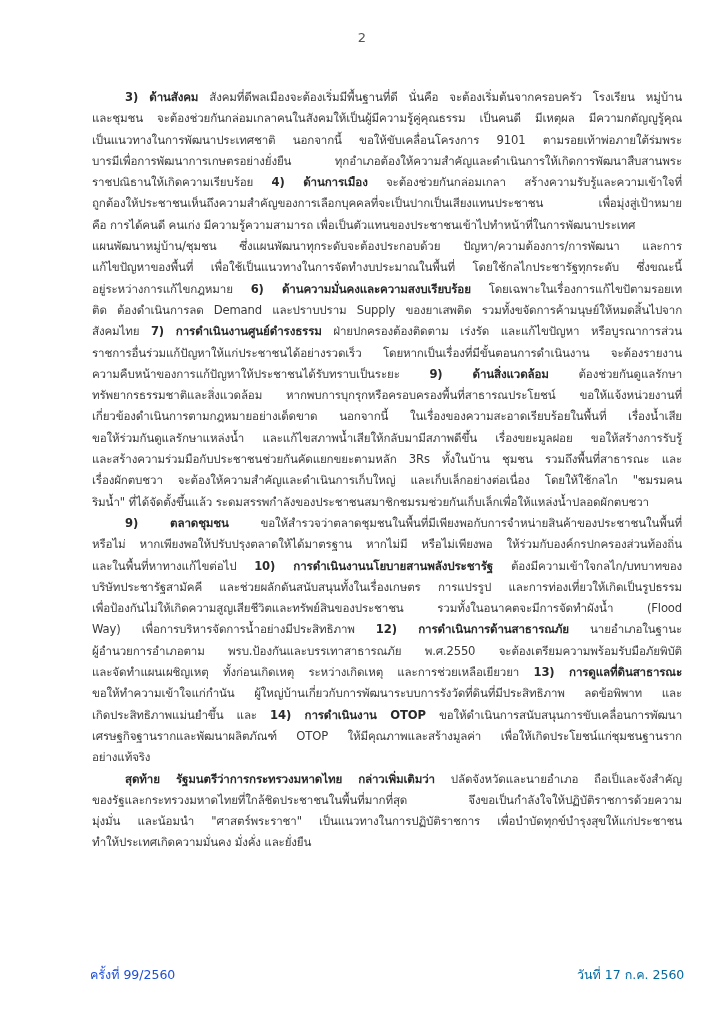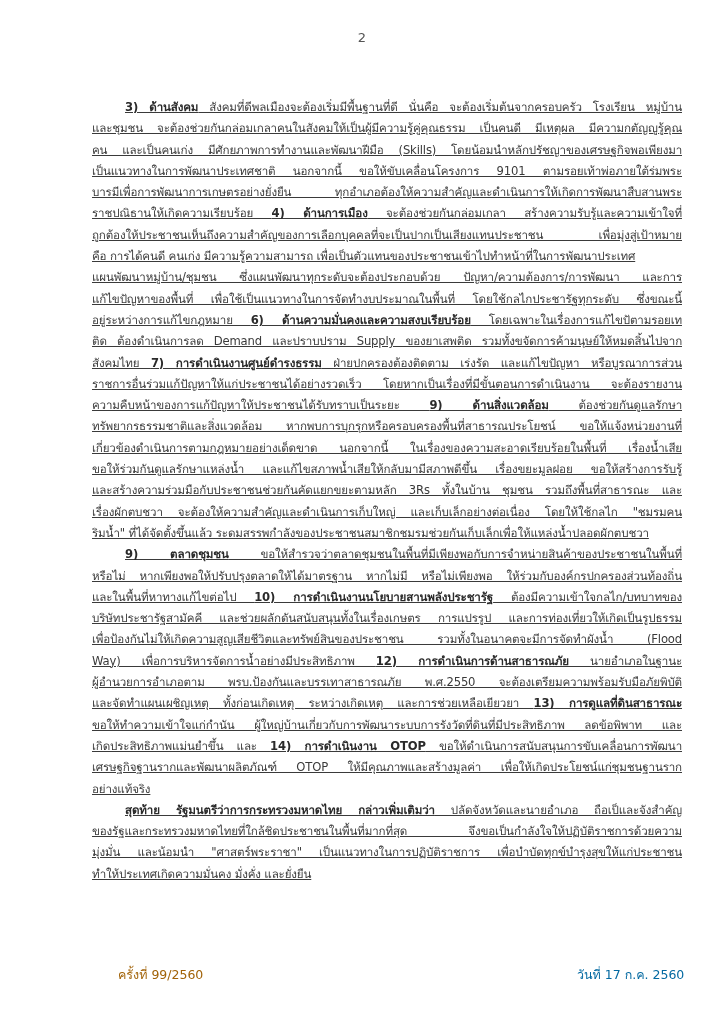--- a/index.html
+++ b/index.html
@@ -1,36 +1,35 @@
 <!DOCTYPE html>
 <html><head>
   <meta charset="utf-8">
   <style>
     html, body { margin:0; padding:0; background:#ffffff; }
     body { width:724px; height:1024px; position:relative; overflow:hidden;
            font-family:"DejaVu Sans", "Liberation Sans", sans-serif; color:#3a3a3a; }
     .page-number { position:absolute; top:30px; left:0; width:724px; text-align:center; font-size:13px; color:#555; }
-    .content { position:absolute; left:92px; top:97px; width:590px;text-decoration:underline; }
+    .content { position:absolute; left:92px; top:87px; width:590px; }
     .line { height:21.3px; line-height:21.3px; font-size:11.6px; white-space:nowrap; text-align:justify; text-align-last:justify; overflow:hidden; letter-spacing:-0.15px; }
     .line.last { text-align-last:left; }
     .indent { padding-left:33px; }
     b { font-weight:bold; color:#2a2a2a; }
-    .footer-left { position:absolute; top:965px; left:90px; font-size:12.5px; color:#a16207;margin-left:28px; }
+    .footer-left { position:absolute; top:965px; left:90px; font-size:12.5px; color:#1d4ed8; }
     .footer-right { position:absolute; top:965px; left:577px; font-size:12.5px; color:#0369a1; }
   </style>
 </head>
 <body>
 
 <div class="page-number">2</div>
 
 <div class="content" id="content">
     <div>
       <div class="line indent"><b>3) ด้านสังคม</b><span> สังคมที่ดีพลเมืองจะต้องเริ่มมีพื้นฐานที่ดี นั่นคือ จะต้องเริ่มต้นจากครอบครัว โรงเรียน หมู่บ้าน</span></div>
       <div class="line"><span>และชุมชน จะต้องช่วยกันกล่อมเกลาคนในสังคมให้เป็นผู้มีความรู้คู่คุณธรรม เป็นคนดี มีเหตุผล มีความกตัญญูรู้คุณ</span></div>
-      <div class="line"><span>คน และเป็นคนเก่ง มีศักยภาพการทำงานและพัฒนาฝีมือ (Skills) โดยน้อมนำหลักปรัชญาของเศรษฐกิจพอเพียงมา</span></div>
       <div class="line"><span>เป็นแนวทางในการพัฒนาประเทศชาติ นอกจากนี้ ขอให้ขับเคลื่อนโครงการ 9101 ตามรอยเท้าพ่อภายใต้ร่มพระ</span></div>
       <div class="line"><span>บารมีเพื่อการพัฒนาการเกษตรอย่างยั่งยืน ทุกอำเภอต้องให้ความสำคัญและดำเนินการให้เกิดการพัฒนาสืบสานพระ</span></div>
       <div class="line"><span>ราชปณิธานให้เกิดความเรียบร้อย  </span><b>4) ด้านการเมือง</b><span> จะต้องช่วยกันกล่อมเกลา สร้างความรับรู้และความเข้าใจที่</span></div>
       <div class="line"><span>ถูกต้องให้ประชาชนเห็นถึงความสำคัญของการเลือกบุคคลที่จะเป็นปากเป็นเสียงแทนประชาชน เพื่อมุ่งสู่เป้าหมาย</span></div>
       <div class="line last"><span>คือ การได้คนดี คนเก่ง มีความรู้ความสามารถ เพื่อเป็นตัวแทนของประชาชนเข้าไปทำหน้าที่ในการพัฒนาประเทศ</span></div>
     </div>
     <div>
       <div class="line"><span>แผนพัฒนาหมู่บ้าน/ชุมชน ซึ่งแผนพัฒนาทุกระดับจะต้องประกอบด้วย ปัญหา/ความต้องการ/การพัฒนา และการ</span></div>
       <div class="line"><span>แก้ไขปัญหาของพื้นที่ เพื่อใช้เป็นแนวทางในการจัดทำงบประมาณในพื้นที่ โดยใช้กลไกประชารัฐทุกระดับ ซึ่งขณะนี้</span></div>
       <div class="line"><span>อยู่ระหว่างการแก้ไขกฎหมาย </span><b>6) ด้านความมั่นคงและความสงบเรียบร้อย</b><span> โดยเฉพาะในเรื่องการแก้ไขปัตามรอยเท</span></div>

